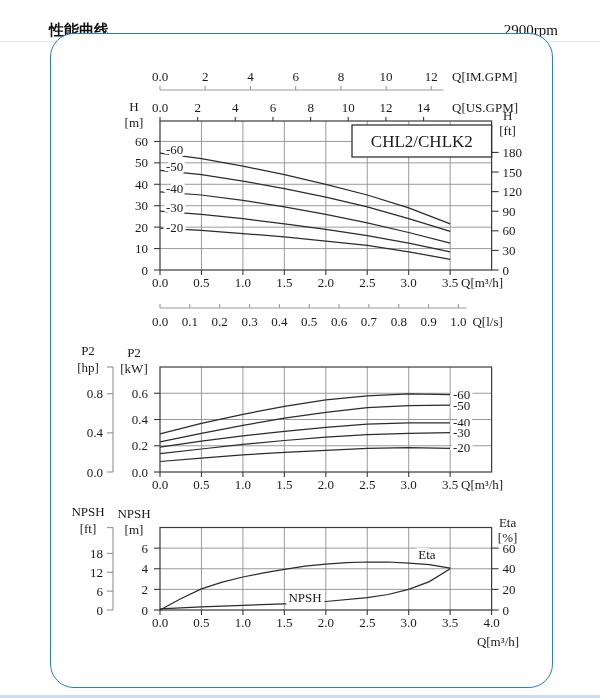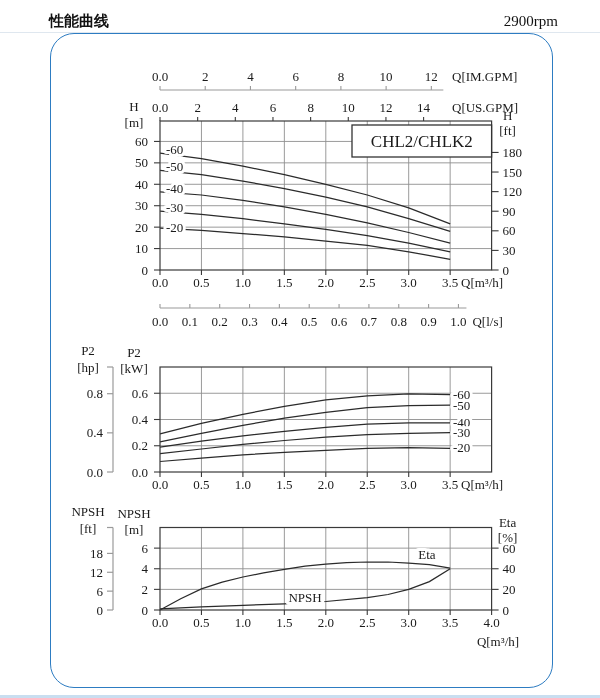--- a/index.html
+++ b/index.html
@@ -2,21 +2,21 @@
 <html><head>
 <meta charset="utf-8">
 <style>
   html,body{margin:0;padding:0;}
   body{
     width:600px;height:698px;position:relative;background:#ffffff;
     font-family:"Liberation Serif","DejaVu Serif",serif;
     overflow:hidden;
   }
   .header{
-    position:absolute;left:0;top:8px;width:600px;height:24px;
+    position:absolute;left:0;top:17px;width:600px;height:24px;
     border-bottom:1px solid #dfe7ef;
     text-align:right;
   }
   .page-title{
     position:absolute;left:49px;top:4px;
     font-family:"Liberation Sans","DejaVu Sans",sans-serif;
     font-weight:bold;font-size:15px;color:#111;
   }
   .rpm{
     position:absolute;right:42px;top:5px;

